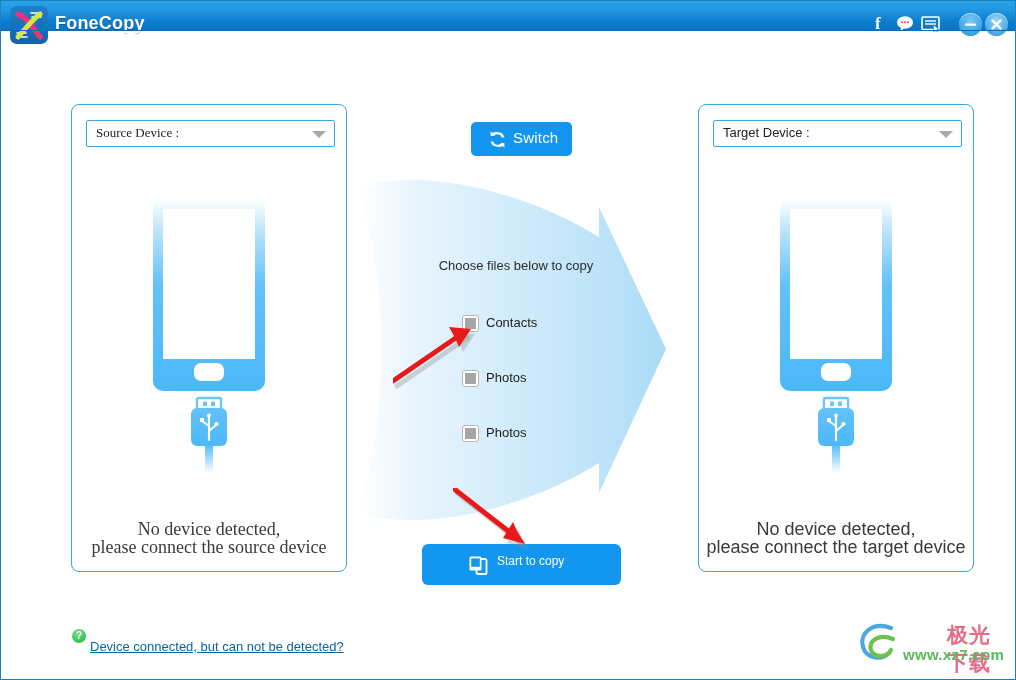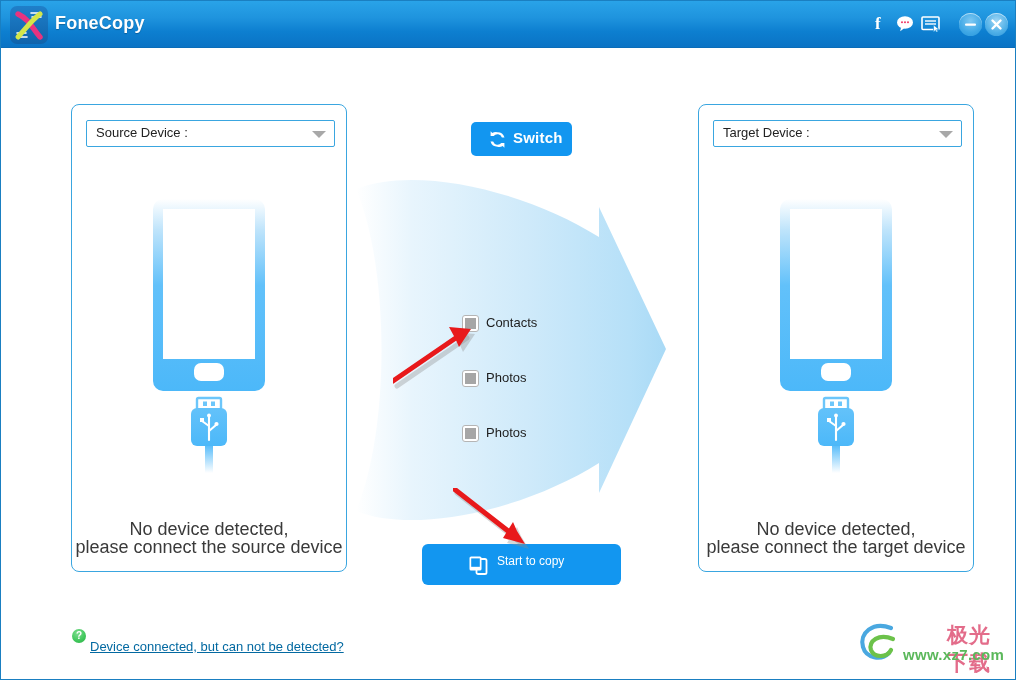--- a/index.html
+++ b/index.html
@@ -20,21 +20,21 @@
     background: #ffffff;
     border: 1px solid #1a7fc1;
     box-sizing: border-box;
   }
 
   
   #titlebar {
     position: absolute;
     left: 0; top: 0;
     width: 1016px;
-    height: 47px;
+    height: 30px;
     background: linear-gradient(to bottom, #29a3e8 0%, #1f94de 35%, #0d7fd0 65%, #0a72c4 100%);
     box-sizing: border-box;
   }
   #titlebar::after {
     content: "";
     position: absolute;
     left: 0; bottom: 0; right: 0;
     height: 1px;
     background: #0a6cb8;
   }
@@ -91,21 +91,21 @@
   .device-panel {
     position: absolute;
     top: 103px;
     width: 276px;
     height: 468px;
     border: 1px solid #3aa6e0;
     border-radius: 8px;
     box-sizing: border-box;
     background: #ffffff;
   }
-  #panel-source { left: 70px; }
+  #panel-source { left: 70px; font-family: Liberation Serif, serif; }
   #panel-target { left: 670px; margin-left: 27px; }
 
   .device-select {
     position: absolute;
     left: 14px;
     top: 15px;
     width: 249px;
     height: 27px;
     border: 1px solid #3aa6e0;
     border-radius: 2px;
@@ -177,21 +177,20 @@
     left: 17px;
     top: 8px;
   }
   #switch-btn .swlabel {
     position: absolute;
     left: 42px;
     top: 7px;
     font-size: 15px;
     color: #ffffff;
     letter-spacing: .2px;
-    font-weight: bold;
   }
 
   #choose-label {
     position: absolute;
     left: 355px;
     top: 257px;
     width: 320px;
     text-align: center;
     font-size: 13px;
     color: #2b2b2b;
@@ -514,20 +513,21 @@
   <div id="switch-btn">
     <svg class="swi" width="19" height="19" viewBox="0 0 19 19">
       <path d="M9.5 2.2 a7.3 7.3 0 0 1 7.0 5.2 l-2.6 0 a4.8 4.8 0 0 0 -8.2 -1.4 L7.4 6.0 2.6 6.0 2.6 1.2 4.3 2.9
                A7.28 7.28 0 0 1 9.5 2.2 Z" fill="#ffffff"></path>
       <path d="M9.5 16.8 a7.3 7.3 0 0 1 -7.0 -5.2 l2.6 0 a4.8 4.8 0 0 0 8.2 1.4 L11.6 13.0 16.4 13.0 16.4 17.8 14.7 16.1
                A7.28 7.28 0 0 1 9.5 16.8 Z" fill="#ffffff"></path>
     </svg>
     <span class="swlabel">Switch</span>
   </div>
 
+  <div id="choose-label">Choose files below to copy</div>
 
   <div class="file-opt" id="opt-contacts">
     <span class="chk"></span>
     <span class="opt-label">Contacts</span>
   </div>
 
   <div class="file-opt" id="opt-photos">
     <span class="chk"></span>
     <span class="opt-label">Photos</span>
   </div>

